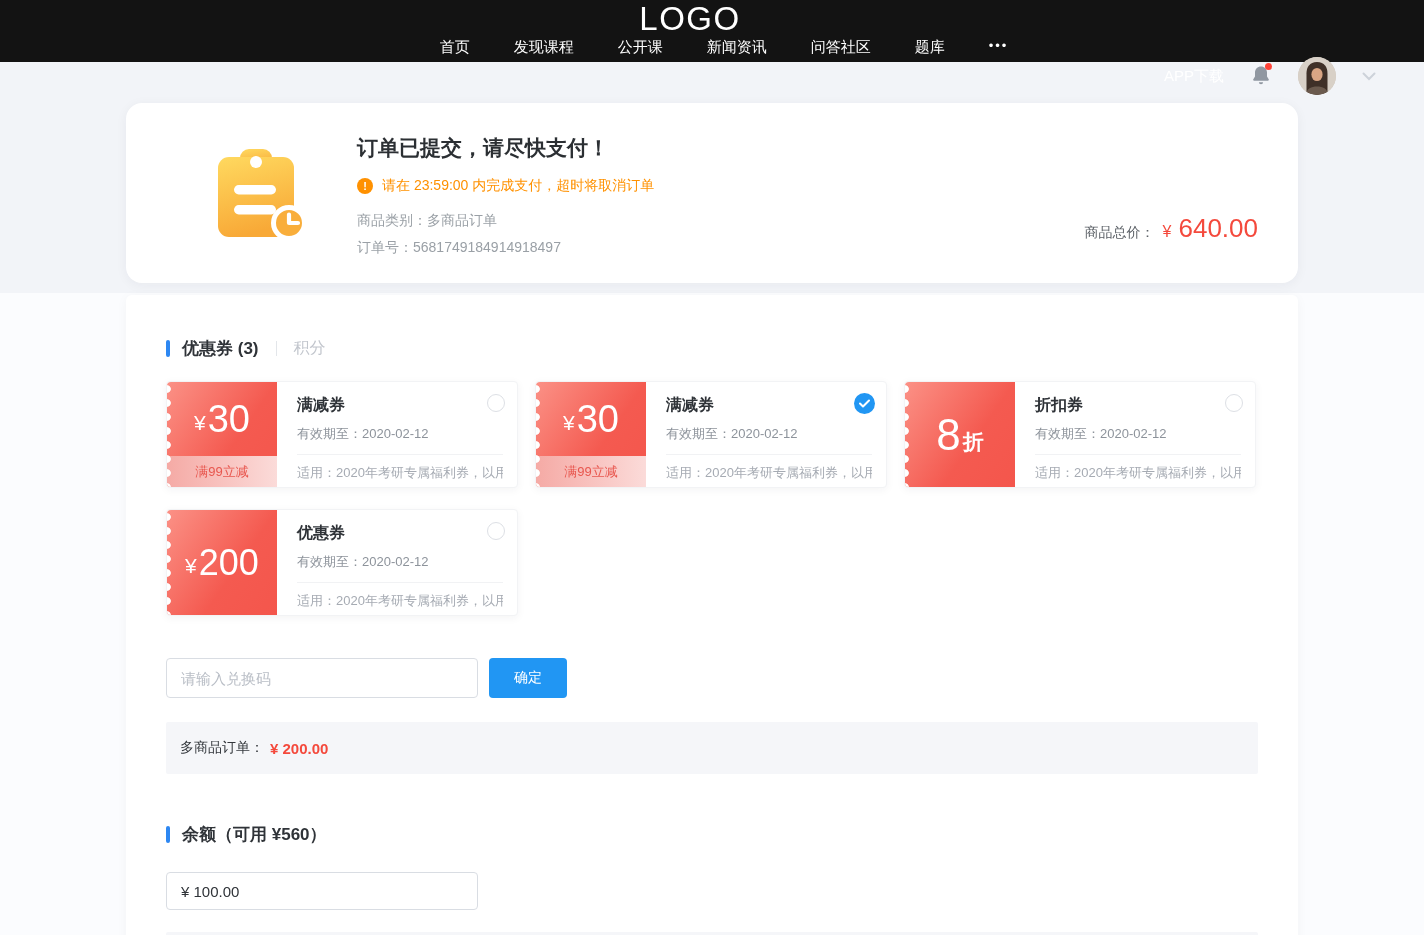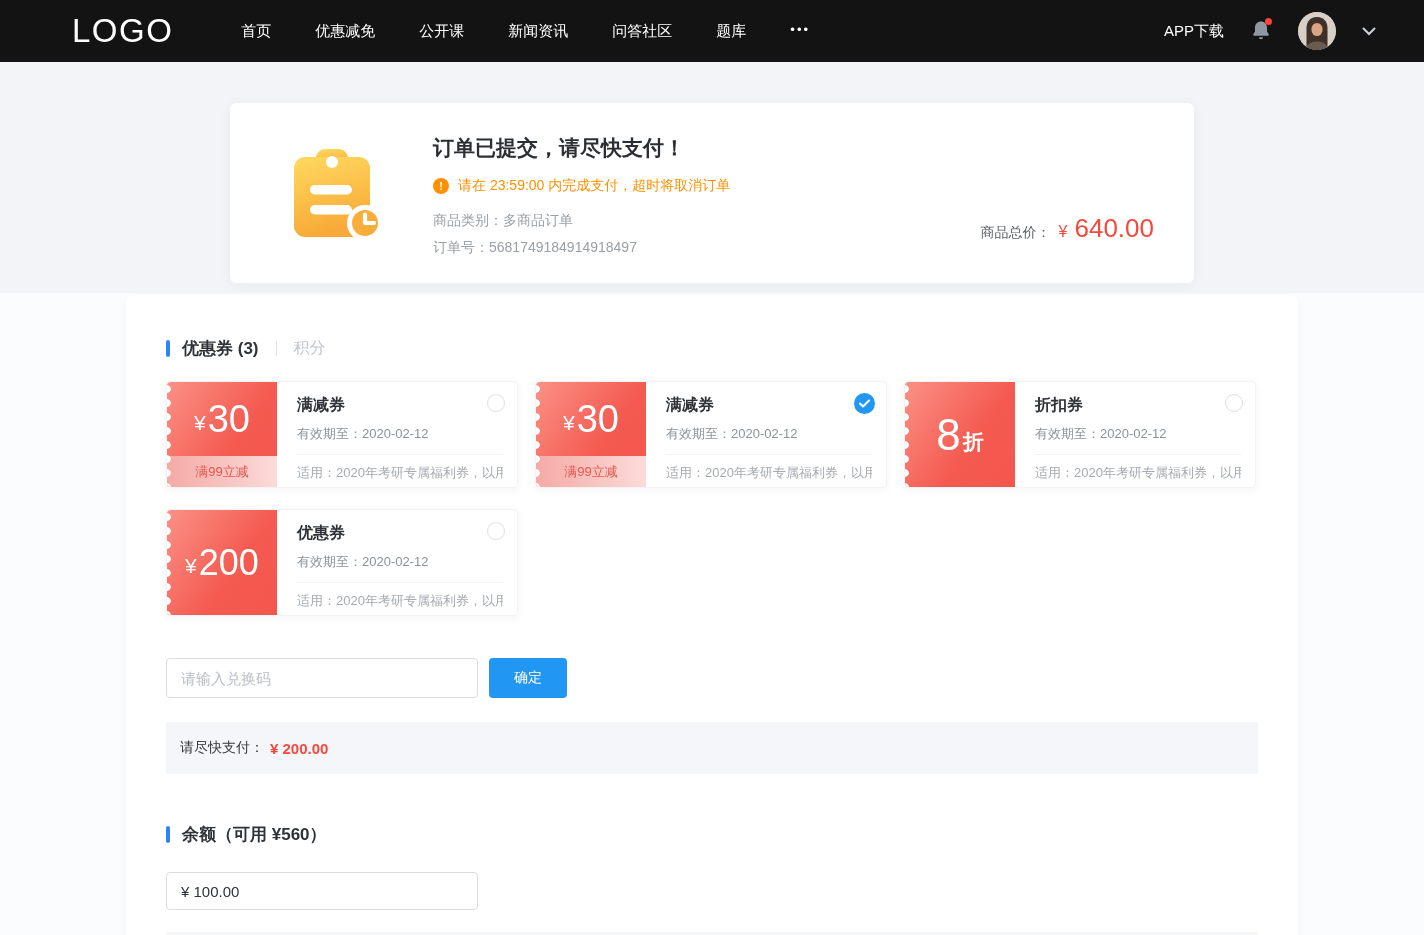--- a/index.html
+++ b/index.html
@@ -1,38 +1,38 @@
 <!DOCTYPE html>
 <html><head>
 <meta charset="utf-8">
 <style>
   * { margin:0; padding:0; box-sizing:border-box; }
   html,body { width:1424px; height:935px; overflow:hidden; }
   body { font-family:"Liberation Sans","DejaVu Sans",sans-serif; background:#fbfcfe; position:relative; }
 
   
-  .nav { height:62px; background:#131313; display:flex; align-items:center; padding:0 48px 0 72px; position:relative; z-index:5; }
+  .nav { height:62px; background:#131313; display:flex; align-items:center; padding:0 48px 0 72px; position:relative; z-index:5;flex-direction:column; }
   .logo { font-size:33px; font-weight:300; color:#fff; letter-spacing:1.5px; margin-right:68px; }
   .nav-items { display:flex; gap:44px; }
   .nav-item { color:#fff; font-size:15px; font-weight:500; cursor:pointer; white-space:nowrap; }
   .nav-more { color:#fff; font-size:13px; letter-spacing:2px; cursor:pointer; }
   .nav-right { margin-left:auto; display:flex; align-items:center; gap:26px; }
   .app-dl { color:#fff; font-size:15px; cursor:pointer; }
   .bell-wrap { position:relative; width:22px; height:24px; cursor:pointer; }
   .bell-dot { position:absolute; top:-1px; right:0; width:7px; height:7px; border-radius:50%; background:#ff4338; }
   .avatar { width:38px; height:38px; border-radius:50%; overflow:hidden; cursor:pointer; background:#cfc6bd; }
   .chev { display:flex; align-items:center; cursor:pointer; }
 
   
   .top-band { position:absolute; left:0; right:0; top:62px; height:231px; background:#f2f4f8; z-index:0; }
 
   
-  .order-card { position:relative; z-index:1; width:964px; height:180px; margin:41px auto 0;
-    background:#fff; border-radius:6px; box-shadow:0 2px 12px rgba(31,45,61,.05);
-    display:flex; padding:44px 40px 0 58px; }
+  .order-card { position:relative; z-index:1; width:1172px; height:180px; margin:41px auto 0;
+    background:#fff; border-radius:16px; box-shadow:0 2px 12px rgba(31,45,61,.05);
+    display:flex; padding:44px 40px 0 86px; }
   .order-info { margin-left:48px; margin-top:-13px; }
   .order-title { font-size:21px; font-weight:700; color:#2b2f33; margin-bottom:15px; }
   .order-warning { display:flex; align-items:center; gap:9px; margin-bottom:17px; }
   .warn-badge { width:16px; height:16px; border-radius:50%; background:#ff9100; color:#fff;
     font-size:11px; font-weight:700; display:flex; align-items:center; justify-content:center; flex:none; }
   .warn-text { color:#ff9100; font-size:14px; }
   .order-meta { color:#9aa0a6; font-size:14px; margin-bottom:9px; }
   .order-total { position:absolute; right:40px; top:110px; display:flex; align-items:baseline; }
   .total-label { color:#5b6066; font-size:14px; }
   .total-cur { color:#f4493c; font-size:16px; margin:0 7px 0 8px; }
@@ -93,21 +93,21 @@
 
   .bottom-bar { margin-top:22px; width:1092px; height:44px; background:#f5f6f9; border-radius:2px; }
 </style>
 </head>
 <body>
 
 <nav class="nav">
   <div class="logo">LOGO</div>
   <div class="nav-items">
     <span class="nav-item">首页</span>
-    <span class="nav-item">优惠减免</span>
+    <span class="nav-item">发现课程</span>
     <span class="nav-item">公开课</span>
     <span class="nav-item">新闻资讯</span>
     <span class="nav-item">问答社区</span>
     <span class="nav-item">题库</span>
     <span class="nav-more">•••</span>
   </div>
   <div class="nav-right">
     <span class="app-dl">APP下载</span>
     <span class="bell-wrap">
       <svg width="22" height="24" viewBox="0 0 22 24">
@@ -268,21 +268,21 @@
       </div>
     </article>
   </div>
 
   <div class="redeem-row">
     <input class="redeem-input" type="text" placeholder="请输入兑换码" style="">
     <button class="confirm-btn">确定</button>
   </div>
 
   <div class="discount-row">
-    <span>请尽快支付：</span>
+    <span>多商品订单：</span>
     <span class="discount-val">¥ 200.00</span>
   </div>
 
   <div class="sec-header balance-header">
     <span class="sec-bar"></span>
     <span class="tab-active">余额（可用 ¥560）</span>
   </div>
   <input class="balance-input" type="text" value="¥ 100.00" style="">
 
   <div class="bottom-bar"></div>

